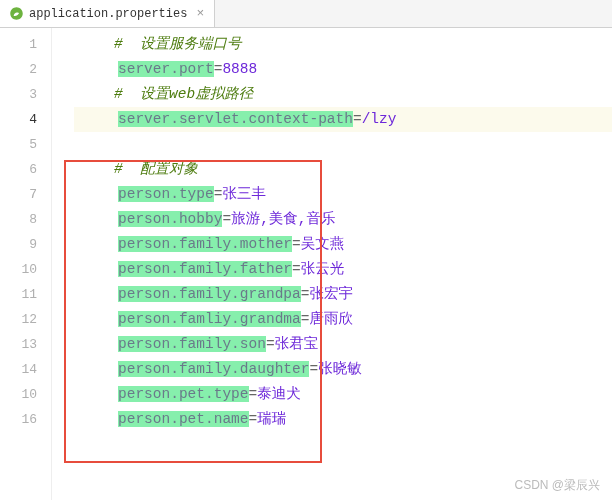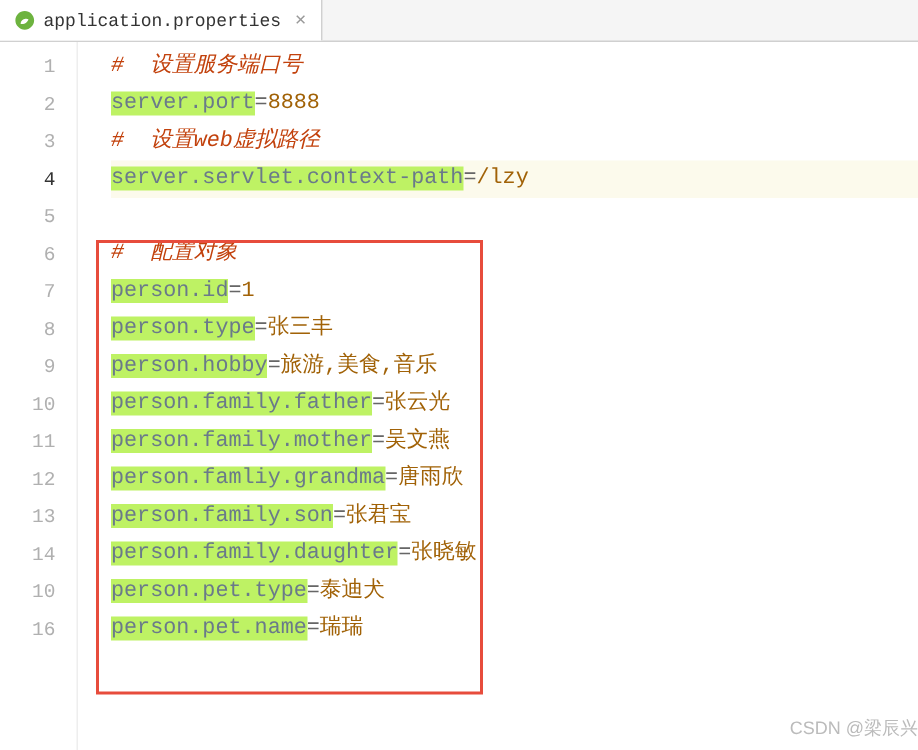--- a/index.html
+++ b/index.html
@@ -71,24 +71,24 @@
     }
     .code-line {
       height: 25px;
       line-height: 25px;
       white-space: pre;
       font-size: 14.5px;
     }
     .code-line.current {
       background: #fcfaec;
     }
-    .comment { color: #c2410c; font-style: italic; }
-    .key { color: #6a7a8a; background: #bef264; }
+    .comment { color: #4d7c0f; font-style: italic; margin-left: 40px; }
+    .key { color: #6a7a8a; background: #86efac; margin-left: 44px; }
     .eq { color: #666; }
-    .val { color: #a16207; }
+    .val { color: #6d28d9; }
     .red-box {
       position: absolute;
       left: 64px;
       top: 160px;
       width: 258px;
       height: 303px;
       border: 2px solid #e74c3c;
       pointer-events: none;
     }
     .watermark {
@@ -96,21 +96,21 @@
       color: rgba(0,0,0,0.08);
       font-size: 28px;
       font-family: sans-serif;
       transform: rotate(-20deg);
       letter-spacing: 2px;
     }
     .wm1 { top: 440px; left: 400px; }
     .attribution {
       position: absolute;
       bottom: 6px;
-      right: 0;
+      right: 12px;
       font-size: 12px;
       color: #bbb;
       font-family: sans-serif;
     }
   </style>
 </head>
 <body>
 
 <div class="tab-bar">
   <div class="tab">
@@ -143,25 +143,25 @@
       <div class="line-num">10</div>
       <div class="line-num">16</div>
     </div>
   <div class="code">
       <div class="code-line"><span class="comment">#  设置服务端口号</span></div>
       <div class="code-line"><span class="key">server.port</span><span class="eq">=</span><span class="val">8888</span></div>
       <div class="code-line"><span class="comment">#  设置web虚拟路径</span></div>
       <div class="code-line current"><span class="key">server.servlet.context-path</span><span class="eq">=</span><span class="val">/lzy</span></div>
       <div class="code-line"></div>
       <div class="code-line"><span class="comment">#  配置对象</span></div>
-      <div class="code-line"><span class="key">person.id</span><span class="eq">=</span><span class="val">1</span></div>
       <div class="code-line"><span class="key">person.type</span><span class="eq">=</span><span class="val">张三丰</span></div>
       <div class="code-line"><span class="key">person.hobby</span><span class="eq">=</span><span class="val">旅游,美食,音乐</span></div>
+      <div class="code-line"><span class="key">person.family.mother</span><span class="eq">=</span><span class="val">吴文燕</span></div>
       <div class="code-line"><span class="key">person.family.father</span><span class="eq">=</span><span class="val">张云光</span></div>
-      <div class="code-line"><span class="key">person.family.mother</span><span class="eq">=</span><span class="val">吴文燕</span></div>
+      <div class="code-line"><span class="key">person.family.grandpa</span><span class="eq">=</span><span class="val">张宏宇</span></div>
       <div class="code-line"><span class="key">person.famliy.grandma</span><span class="eq">=</span><span class="val">唐雨欣</span></div>
       <div class="code-line"><span class="key">person.family.son</span><span class="eq">=</span><span class="val">张君宝</span></div>
       <div class="code-line"><span class="key">person.family.daughter</span><span class="eq">=</span><span class="val">张晓敏</span></div>
       <div class="code-line"><span class="key">person.pet.type</span><span class="eq">=</span><span class="val">泰迪犬</span></div>
       <div class="code-line"><span class="key">person.pet.name</span><span class="eq">=</span><span class="val">瑞瑞</span></div>
       <div class="code-line"></div>
     </div>
 </div>
 
 <div class="red-box"></div>

